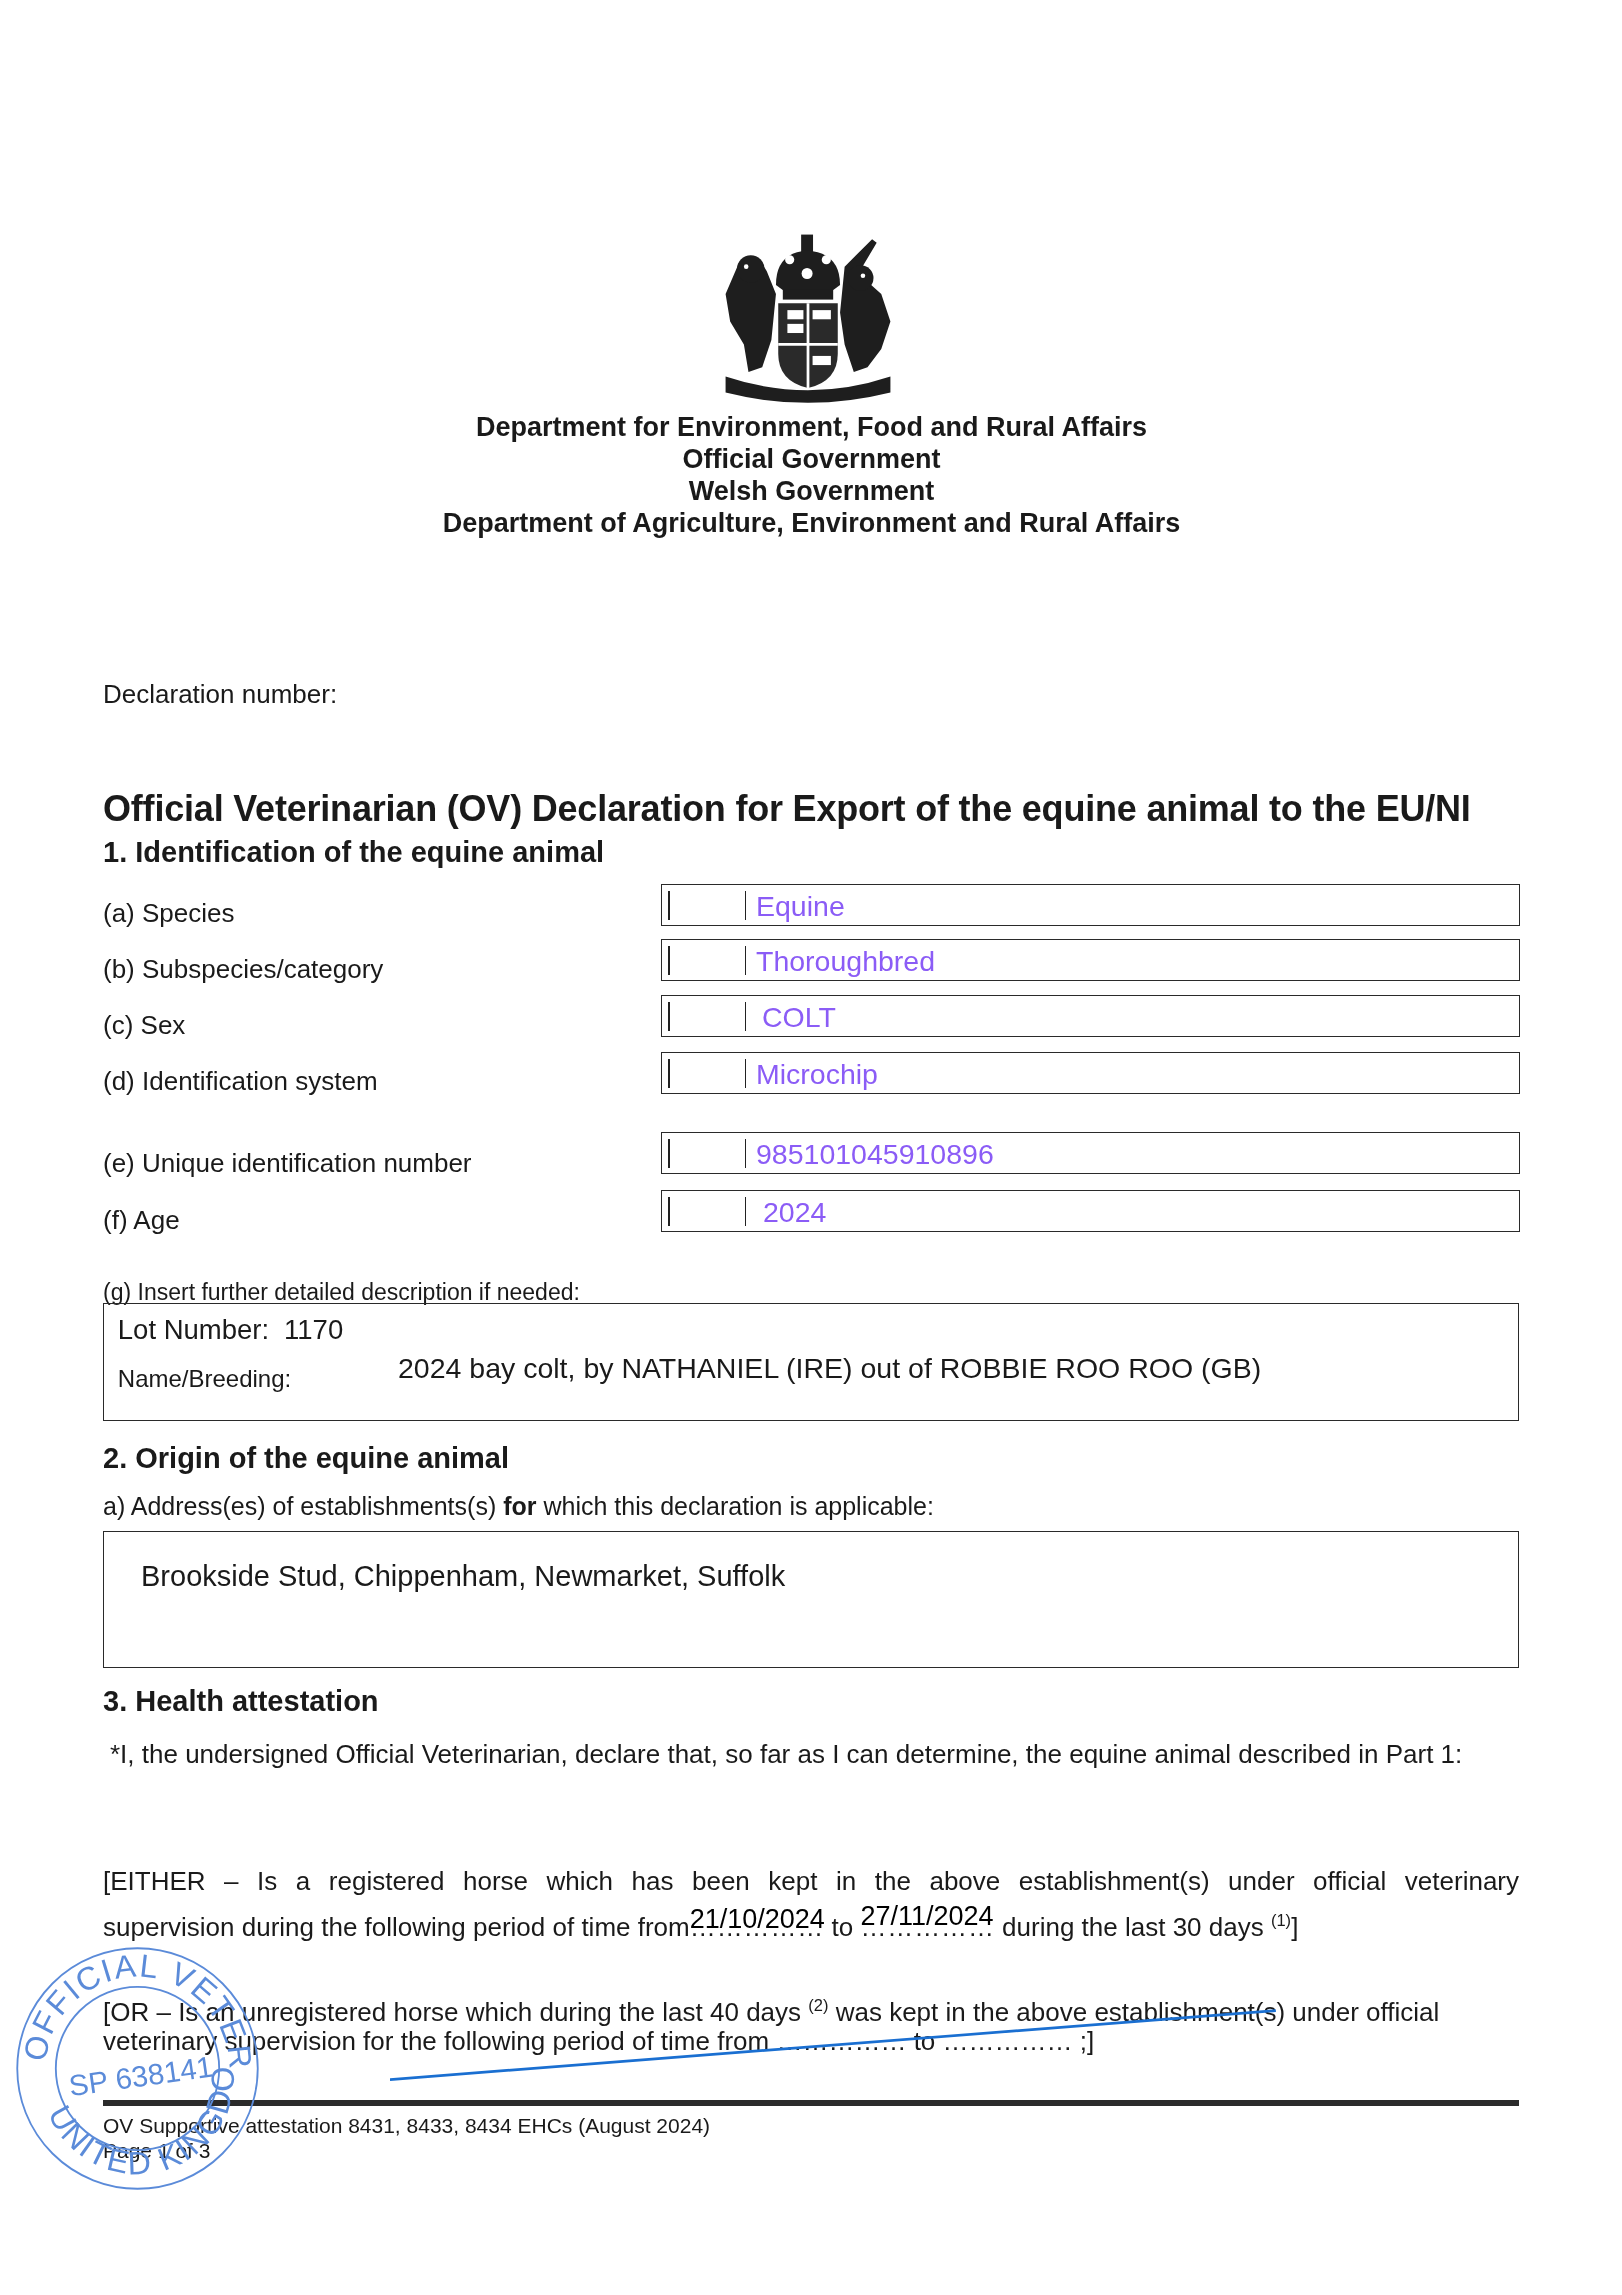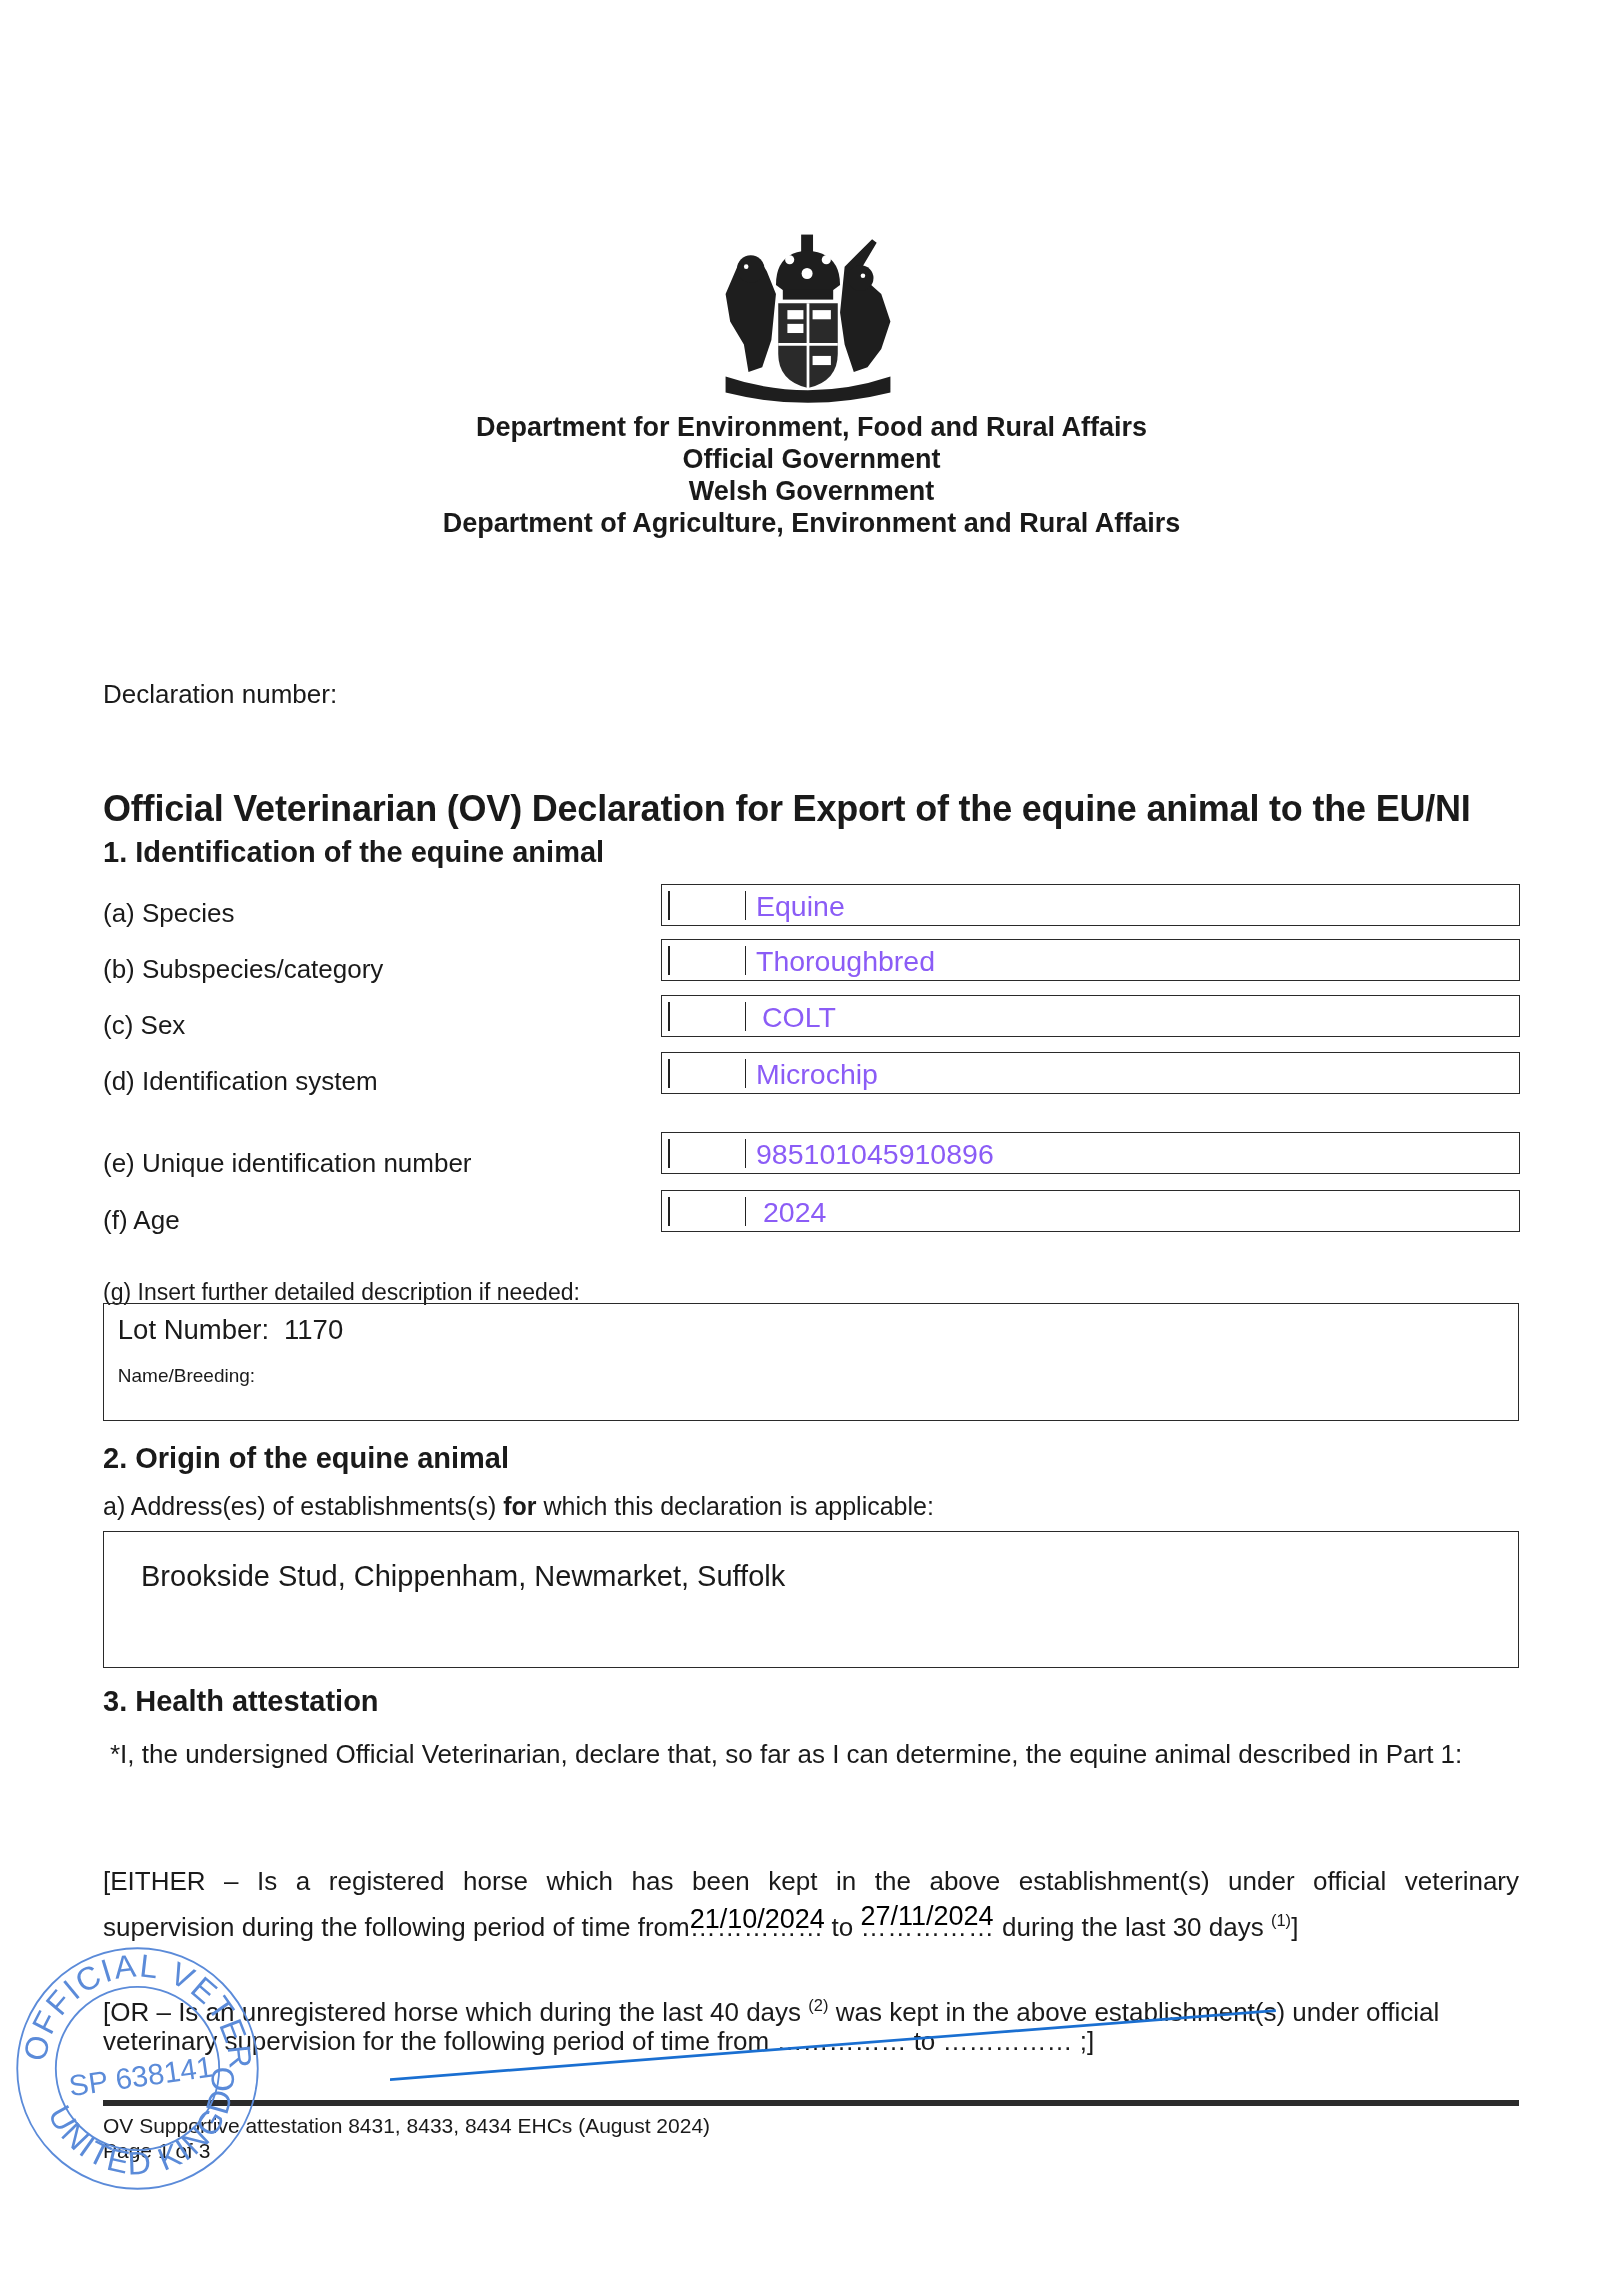--- a/index.html
+++ b/index.html
@@ -117,21 +117,22 @@
     <span class="tick2"></span>
   <span class="val" style="left:101px;">2024</span>
 </div>
 
 <div class="abs" style="left:103px; top:1279px; font-size:23px; white-space:nowrap;">(g) Insert further detailed description if needed:</div>
 <div class="abs box" style="left:103px; top:1303px; width:1416px; height:118px;">
   <div class="abs" style="left:13.8px; top:10px; font-size:27.5px; white-space:nowrap;">
     <span>Lot Number:</span>
     <span style="margin-left:7.3px;">1170</span>
   </div>
-  <div class="abs" style="left:13.8px; top:61px; font-size:19px; white-space:nowrap;">Name/Breeding:</div>
+  <div class="abs" style="left:13.8px; top:61px; font-size:24px; white-space:nowrap;">Name/Breeding:</div>
+  <div class="abs" style="left:294px; top:48px; font-size:28.5px; white-space:nowrap;">2024 bay colt, by NATHANIEL (IRE) out of ROBBIE ROO ROO (GB)</div>
 </div>
 
 <div class="abs h-sec" style="top:1442px;">2. Origin of the equine animal</div>
 <div class="abs" style="left:103px; top:1492px; font-size:25px; white-space:nowrap;">
   <span>a) Address(es) of establishments(s) </span><b>for</b><span> which this declaration is applicable:</span>
 </div>
 <div class="abs box" style="left:103px; top:1531px; width:1416px; height:137px;padding-left:8px;">
   <div class="abs" style="left:37px; top:27.5px; font-size:29px; white-space:nowrap;">Brookside Stud, Chippenham, Newmarket, Suffolk</div>
 </div>
 

